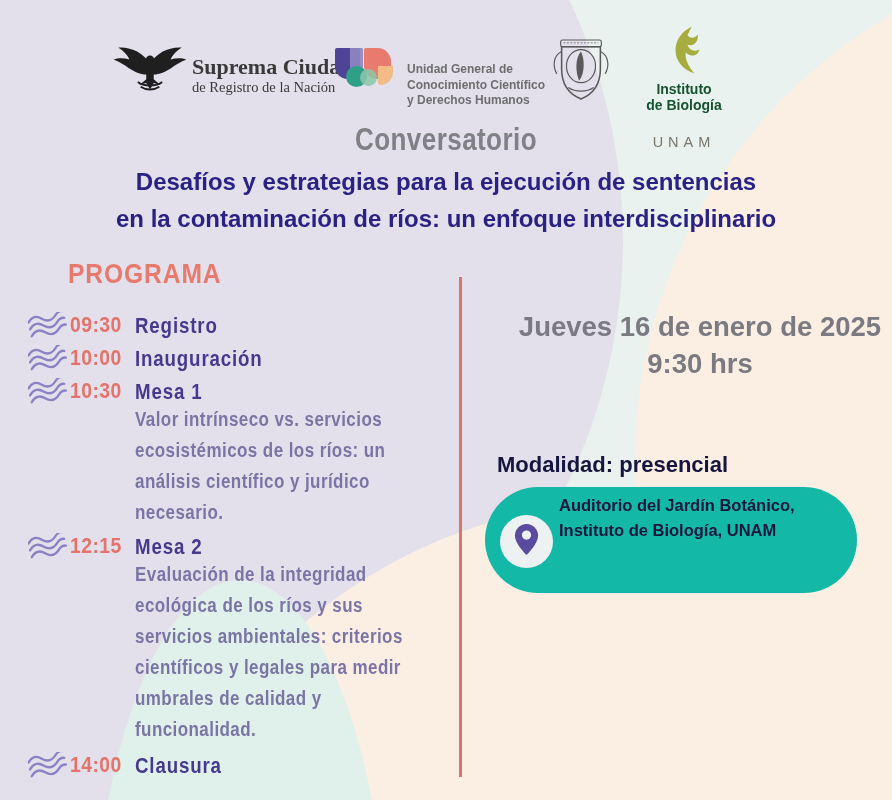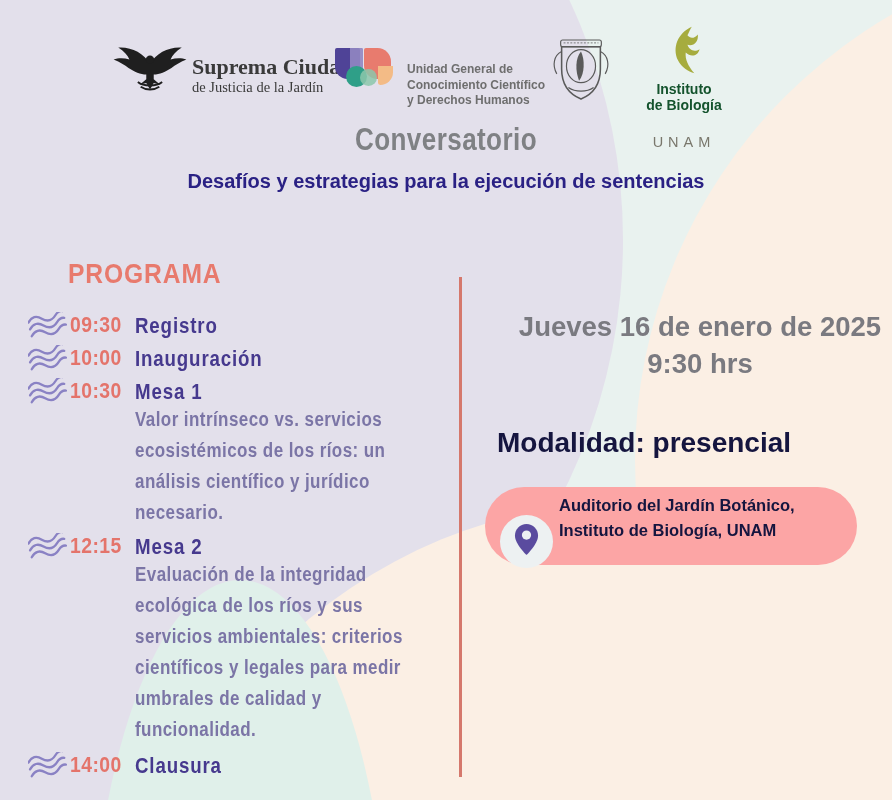--- a/index.html
+++ b/index.html
@@ -33,39 +33,39 @@
   .ug-text{margin-left:10px;margin-top:20px;font-size:12px;font-weight:bold;color:#6e6e6e;line-height:15.5px;}
   .crest{position:absolute;left:550px;top:38px;}
   .ib{position:absolute;left:638px;top:24px;width:92px;text-align:center;}
   .ib-lines{font-size:14px;font-weight:bold;color:#14532d;line-height:15.5px;margin-top:2px;}
   .ib-unam{font-size:14.5px;color:#79776c;letter-spacing:5px;margin-top:21px;}
   
   .kicker{position:absolute;left:0;top:122px;width:892px;text-align:center;
     font-size:31px;font-weight:bold;color:#7f8184;letter-spacing:.5px;
     transform:scaleX(.84);}
   .maintitle{position:absolute;left:0;top:163px;width:892px;text-align:center;
-    font-size:20px;font-weight:bold;color:#2a2184;line-height:37px;}
+    font-size:24px;font-weight:bold;color:#2a2184;line-height:37px;}
   
   .programa{position:absolute;left:68px;top:258px;font-size:28px;font-weight:bold;
     color:#e87a6d;letter-spacing:1px;transform:scaleX(.88);transform-origin:left center;}
   .row{position:absolute;left:28px;height:28px;}
   .row .wave{position:absolute;left:0;top:0;}
   .row .time{position:absolute;left:42px;top:1px;font-size:21.5px;font-weight:bold;color:#e4746b;
     letter-spacing:.5px;transform:scaleX(.9);transform-origin:left center;white-space:nowrap;}
   .row .ititle{position:absolute;left:107px;top:1px;font-size:22px;font-weight:bold;color:#46398e;
     letter-spacing:1px;transform:scaleX(.85);transform-origin:left center;white-space:nowrap;}
   .desc{position:absolute;left:135px;font-size:20px;font-weight:bold;color:#7b75a6;
     letter-spacing:.5px;line-height:31px;transform:scaleX(.85);transform-origin:left top;}
   .desc div{white-space:nowrap;}
   .divider{position:absolute;left:459px;top:277px;width:2.5px;height:500px;background:#d5786c;}
   
   .date{position:absolute;left:462px;top:308px;width:420px;text-align:center;
     font-size:27.5px;font-weight:bold;color:#7a7a80;line-height:37px;padding-left:28px;}
-  .modality{position:absolute;left:497px;top:427px;font-size:28px;font-weight:bold;color:#15153f;}
-  .card{position:absolute;left:485px;top:487px;width:372px;height:78px;background:#fca5a5;border-radius:55px;}
+  .modality{position:absolute;left:497px;top:452px;font-size:22px;font-weight:bold;color:#15153f;}
+  .card{position:absolute;left:485px;top:487px;width:372px;height:106px;background:#14b8a6;border-radius:55px;}
   .card-circle{position:absolute;left:15px;top:28px;width:53px;height:53px;border-radius:50%;
     background:#edf1f2;display:flex;align-items:center;justify-content:center;}
   .card-text{position:absolute;left:74px;top:6px;width:286px;font-size:16.5px;font-weight:bold;
     color:#15153f;line-height:24.5px;}
 </style>
 </head>
 <body>
 
 <div id="poster">
 
@@ -80,21 +80,21 @@
     <div class="scjn">
       <span>
         <svg width="76" height="56" viewBox="0 0 80 60">
           <path fill="#1f1f1f" d="M40 25 C33 14 20 7 6 8 C12 12 16 16 18 21 C12 19 6 19 1 21 C8 24 13 27 17 30 C23 34 30 37 36 37 L36 42 L29 48 L36 46 L40 53 L44 46 L51 48 L44 42 L44 37 C50 37 57 34 63 30 C67 27 72 24 79 21 C74 19 68 19 62 21 C64 16 68 12 74 8 C60 7 47 14 40 25 Z"></path>
           <circle fill="#1f1f1f" cx="40" cy="21" r="4.5"></circle>
           <path d="M27 45 C33 50 47 50 53 45 M30 50 C36 54 44 54 50 50" stroke="#1f1f1f" stroke-width="2" fill="none"></path>
         </svg>
       </span>
       <span class="scjn-text">
         <div class="scjn-title">Suprema Ciudad</div>
-        <div class="scjn-sub">de Justicia de la Jardín</div>
+        <div class="scjn-sub">de Registro de la Nación</div>
       </span>
     </div>
 
     <div class="ug">
       <span class="ug-mark">
         <div class="ug-purple"></div>
           <div class="ug-lpurple"></div>
           <div class="ug-coral"></div>
         <div class="ug-peach"></div>
           <div class="ug-teal"></div>
@@ -129,20 +129,21 @@
         <div>Instituto</div>
         <div>de Biología</div>
       </div>
       <div class="ib-unam">UNAM</div>
     </div>
   </div>
 
   <div class="kicker">Conversatorio</div>
   <div class="maintitle">
     <div>Desafíos y estrategias para la ejecución de sentencias</div>
+    <div>en la contaminación de ríos: un enfoque interdisciplinario</div>
   </div>
 
   <div class="programa">PROGRAMA</div>
 
   <div class="row" style="top:312px">
     <span class="wave"><svg width="40" height="30" viewBox="0 0 40 30">
           <g transform="rotate(-14 20 15)" stroke="#8a82c4" stroke-width="2.3" fill="none" stroke-linecap="round">
             <path d="M2 6 C6.5 1 11.5 1 16 5.4 C20.5 9.8 25.5 9.8 30 5.4 C32.8 2.7 35.5 2 38 3"></path>
             <path d="M2 13 C6.5 8 11.5 8 16 12.4 C20.5 16.8 25.5 16.8 30 12.4 C32.8 9.7 35.5 9 38 10"></path>
             <path d="M2 20 C6.5 15 11.5 15 16 19.4 C20.5 23.8 25.5 23.8 30 19.4 C32.8 16.7 35.5 16 38 17"></path>

